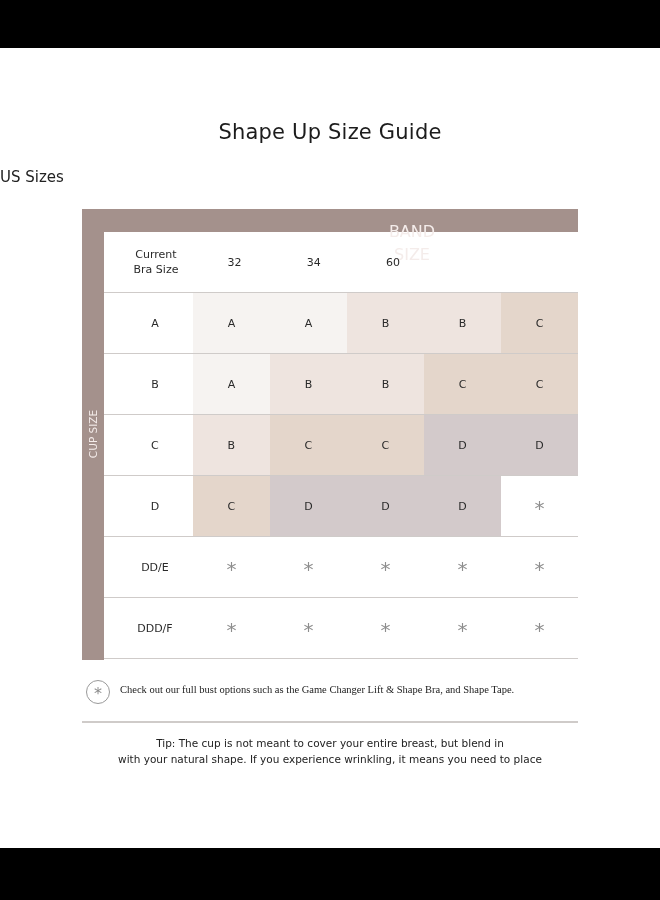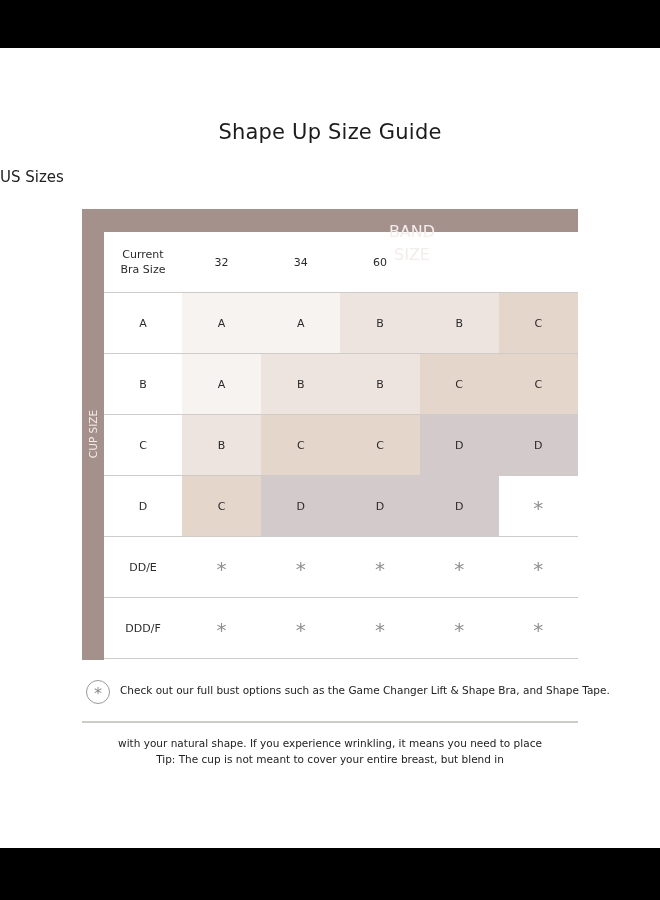--- a/index.html
+++ b/index.html
@@ -6,29 +6,29 @@
   body { width:660px; height:900px; background:#000; position:relative; overflow:hidden;
          font-family:"DejaVu Sans","Liberation Sans",sans-serif; color:#222; }
   .page { position:absolute; left:0; top:48px; width:660px; height:800px; background:#ffffff; }
   .title { position:absolute; top:72px; left:0; width:660px; text-align:center; font-size:21px; color:#1c1c1c; letter-spacing:0.2px; }
   .subtitle { position:absolute; top:120px; left:0; width:660px; font-size:15px; color:#222; }
   .band-bar { position:absolute; left:82px; top:161px; width:496px; height:23px; background:#a4918c; }
   .band-label { position:absolute; left:300px; top:11px; width:60px; text-align:center; line-height:23px; font-size:16px; color:#f4ecea; }
   .cup-bar { position:absolute; left:82px; top:161px; width:22px; height:451px; background:#a4918c; }
   .cup-label { position:absolute; left:-24px; top:214px; width:70px; height:22px; line-height:22px; text-align:center; transform:rotate(-90deg); font-size:10.5px; color:#f4ecea; }
   .grid { position:absolute; left:104px; top:184px; width:474px; }
-  .row { position:relative; display:flex; height:60px; border-bottom:1.5px solid #cfcbc9; }
+  .row { position:relative; display:flex; height:60px; border-bottom:1.5px solid #cfcbc9;padding-left:13px; }
   .row.header { height:60px; }
   .cell { display:flex; align-items:center; justify-content:center; font-size:11px; color:#2a2a2a; text-align:center; }
   .cell.label { width:78px; line-height:15px; }
   .cell.c { width:79.2px; }
   .star { font-size:20px; color:#8e8e8e; padding-top:4px; }
   .note { position:absolute; left:86px; top:632px; width:500px; height:24px; }
   .note-icon { position:absolute; left:0; top:0; width:22px; height:22px; border:1px solid #9a9a9a; border-radius:50%; text-align:center; line-height:26px; font-size:16px; color:#8a8a8a; }
-  .note-text { position:absolute; left:34px; top:4px; font-size:10.5px; color:#222; white-space:nowrap; }
+  .note-text { position:absolute; left:34px; top:4px; font-size:10.5px; color:#222; white-space:nowrap;font-family:Liberation Serif, serif; }
   .divider { position:absolute; left:82px; top:673px; width:496px; height:1.5px; background:#cfcbc9; }
   .tip { position:absolute; left:80px; top:688px; width:500px; text-align:center; font-size:10.5px; line-height:15.5px; color:#222; }
 </style>
 </head>
 <body>
 
 <div class="page">
   <div class="title">Shape Up Size Guide</div>
   <div class="subtitle">US Sizes</div>
 
@@ -97,16 +97,16 @@
         <div class="cell c star" style="background: rgb(255, 255, 255);">*</div>
       </div>
     </div>
 
   <div class="note">
     <div class="note-icon">*</div>
     <div class="note-text">Check out our full bust options such as the Game Changer Lift &amp; Shape Bra, and Shape Tape.</div>
   </div>
   <div class="divider"></div>
   <div class="tip">
+    <div>Tip: The cup is not meant to cover your entire breast, but blend in</div>
     <div>with your natural shape.  If you experience wrinkling, it means you need to place</div>
-    <div>Tip: The cup is not meant to cover your entire breast, but blend in</div>
   </div>
 </div>
 
 </body></html>

